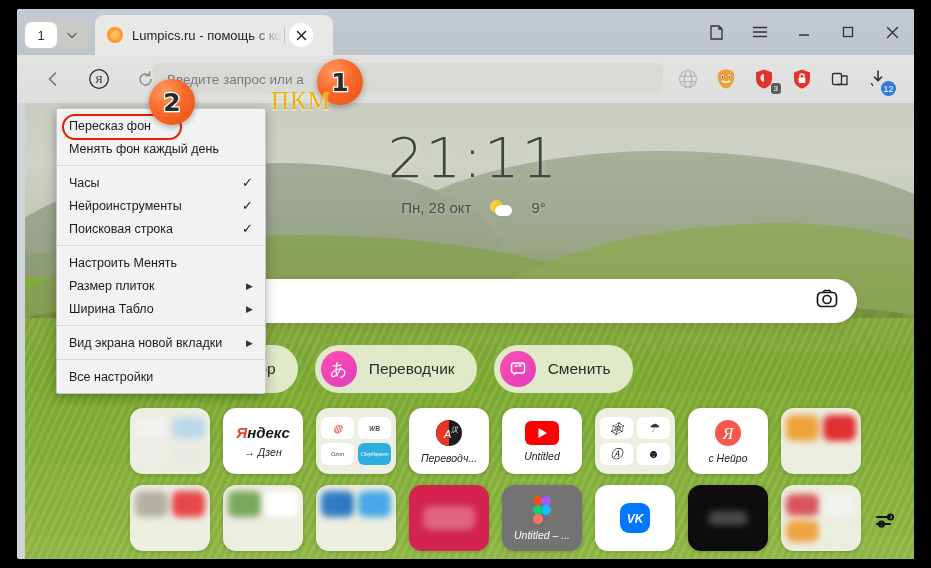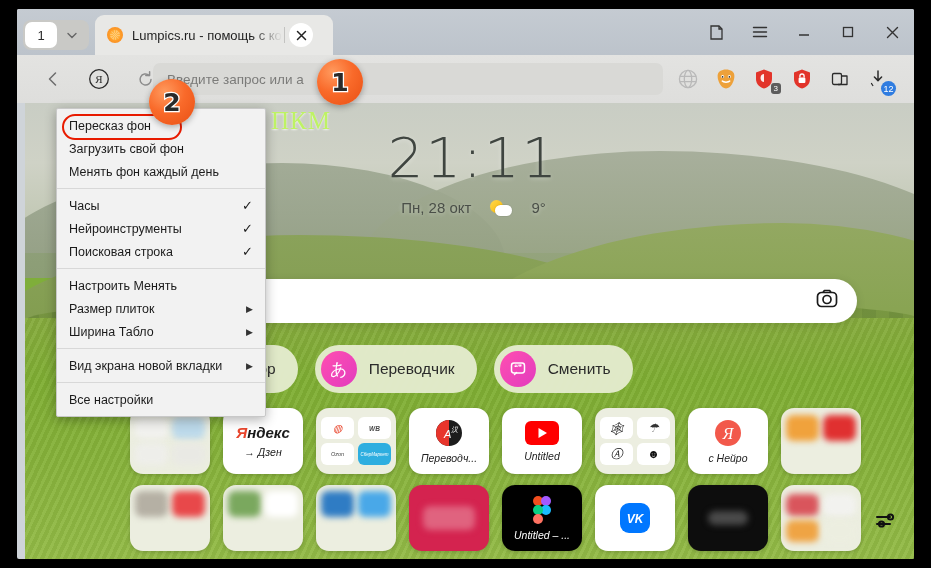--- a/index.html
+++ b/index.html
@@ -187,22 +187,22 @@
   
   .badge{
     position:absolute;width:46px;height:46px;border-radius:50%;
     background:radial-gradient(circle at 34% 28%,#ff9a5e 0%,#f96a2a 45%,#e84f13 100%);
     display:flex;align-items:center;justify-content:center;
     font-family:"DejaVu Sans", sans-serif;font-size:25px;font-weight:bold;color:#2a2a2a;
     box-shadow:0 2px 6px rgba(0,0,0,.3);
   }
   .badge span{ -webkit-text-stroke:2.5px #fff; paint-order:stroke fill; }
   .pkm{
-    position:absolute;left:271px;top:107px;font-family:"Liberation Serif", serif;
-    font-size:25px;color:#bef264;letter-spacing:1px;
+    position:absolute;left:271px;top:87px;font-family:"Liberation Serif", serif;
+    font-size:25px;color:#eab308;letter-spacing:1px;
     text-shadow:0 1px 2px rgba(255,255,255,.8);
   }
 </style>
 </head>
 <body>
 
 <div class="screen">
  <div class="window">
 
   <div class="tabstrip">
@@ -470,21 +470,21 @@
         </div>
         <div class="tile blur">
           <div class="half" style="position:absolute;top:6px;left:5px;">
             <div class="blurbox" style="flex:1;background:#2f7cc4"></div>
             <div class="blurbox" style="flex:1;background:#49a8e8"></div>
           </div>
         </div>
         <div class="tile" style="background:#d4234f">
           <div class="blurbox" style="width:52px;height:24px;background:#e0637f"></div>
         </div>
-        <div class="tile" style="background:#000000">
+        <div class="tile" style="background:#737373">
           <svg width="20" height="28" viewBox="0 0 20 28">
                 <circle cx="6" cy="5" r="5" fill="#f24e1e"></circle>
                 <circle cx="14" cy="5" r="5" fill="#a259ff"></circle>
                 <circle cx="14" cy="14" r="5" fill="#1abcfe"></circle>
                 <circle cx="6" cy="14" r="5" fill="#0acf83"></circle>
                 <circle cx="6" cy="23" r="5" fill="#ff7262"></circle>
               </svg>
           <div class="tile-lbl" style="color:#fff">Untitled – ...</div>
         </div>
         <div class="tile">
@@ -515,23 +515,20 @@
           </svg>
     </div>
   </div>
  </div>
 
  <div class="ctxmenu">
    <div class="mi">
         <span class="lbl">Пересказ фон</span>
       </div>
    <div class="mi">
-        <span class="lbl">Загрузить свой фон</span>
-      </div>
-   <div class="mi">
         <span class="lbl">Менять фон каждый день</span>
       </div>
    <div class="msep"></div>
    <div class="mi">
         <span class="lbl">Часы</span>
         <span class="chk">✓</span>
       </div>
    <div class="mi">
         <span class="lbl">Нейроинструменты</span>
         <span class="chk">✓</span>

